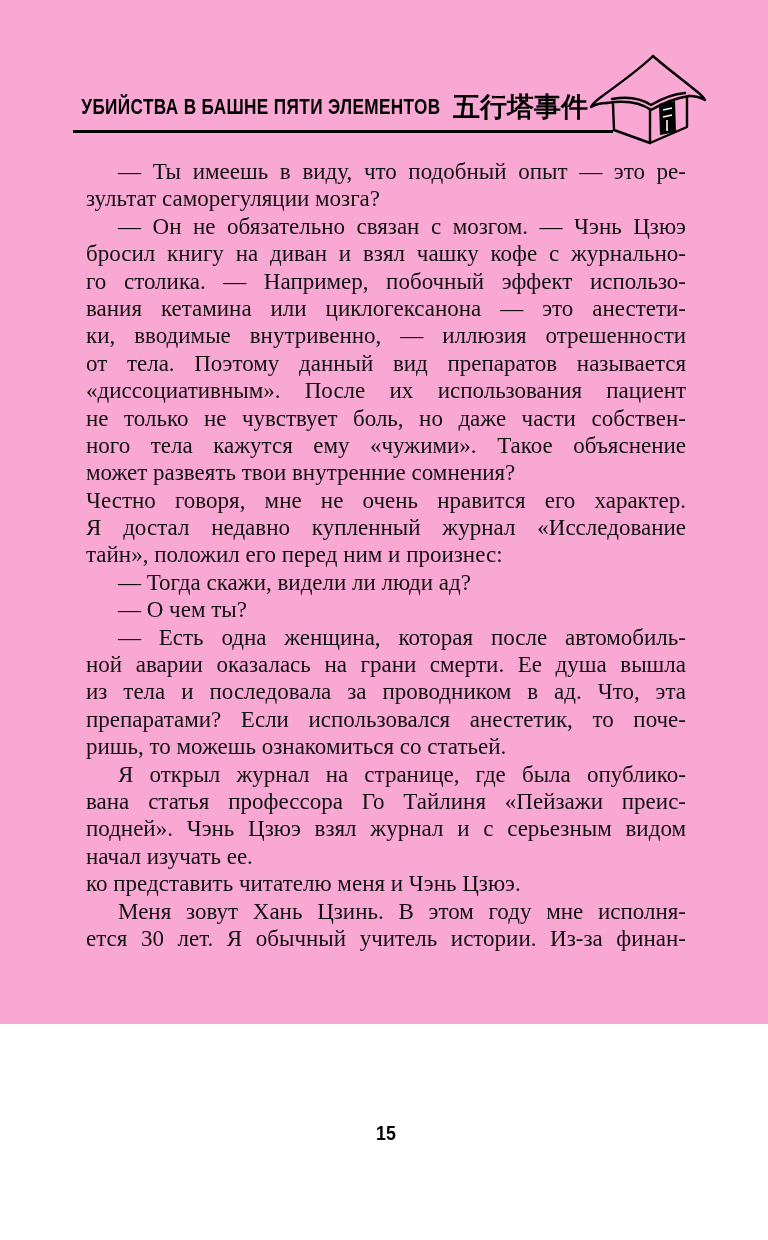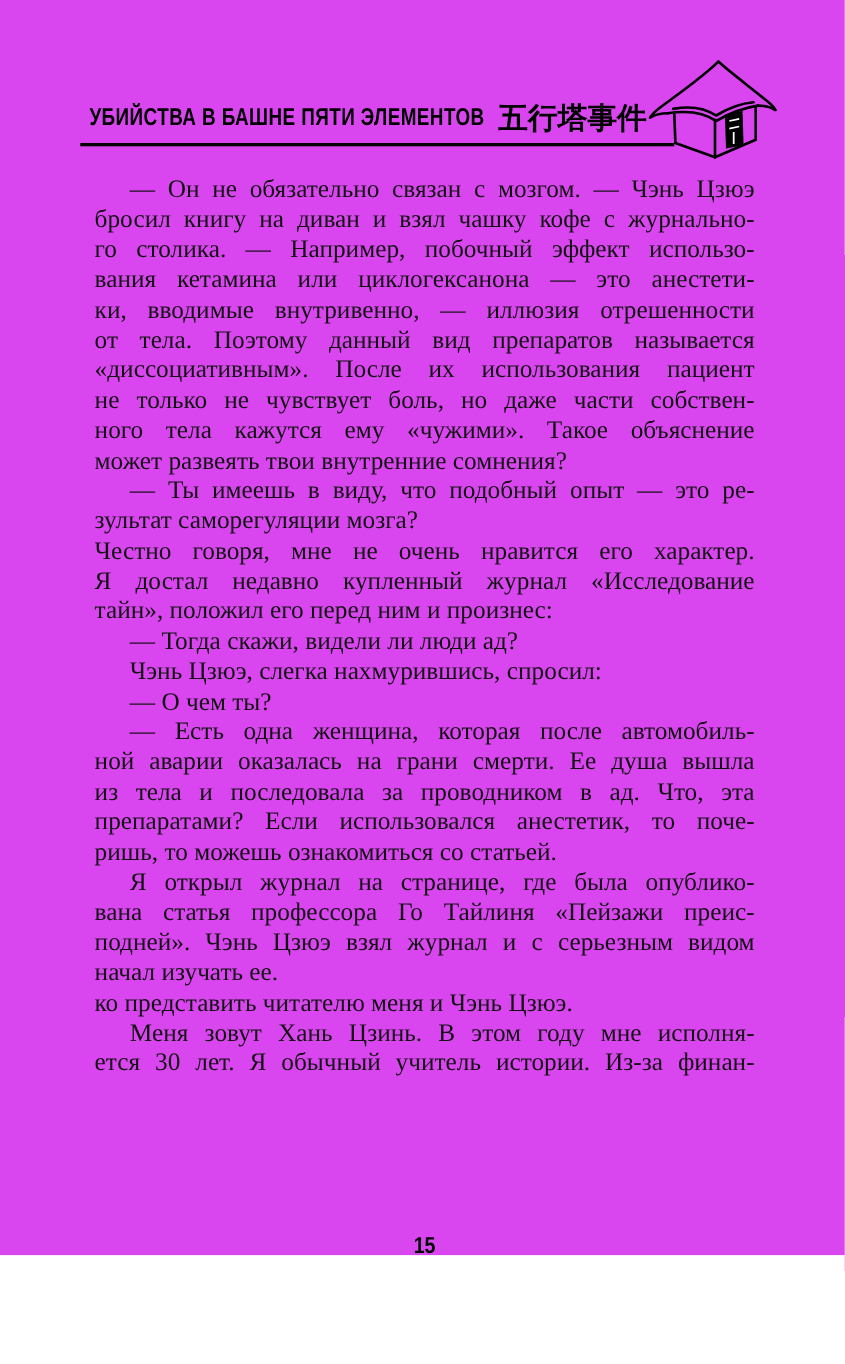--- a/index.html
+++ b/index.html
@@ -2,21 +2,21 @@
 <html><head>
 <meta charset="utf-8">
 <style>
   html, body { margin:0; padding:0; }
   body {
     width:768px; height:1240px;
     background:#ffffff;
     font-family:"Liberation Serif", serif;
     overflow:hidden;
   }
-  .page { position:relative; width:768px; height:1141px; background:#d946ef; }
+  .page { position:relative; width:768px; height:1024px; background:#f9a8d4; }
 
   
   .header-row {
     position:absolute; top:90px; left:0; width:588px; height:34px;
     display:flex; justify-content:flex-end; align-items:center; gap:12px;
     white-space:nowrap;
   }
   .title-ru {
     font-family:"Liberation Sans", sans-serif;
     font-weight:bold; font-size:22px; color:#000;
@@ -83,45 +83,42 @@
       <g stroke="#fff" stroke-width="1.6" fill="none">
         <path d="M74 58 L83 56"></path>
         <path d="M74 65 L83 63"></path>
         <path d="M78 68 L78 79"></path>
       </g>
     </svg>
   </header>
 
   <main class="text-block" id="text-block">
       <div class="para">
+        <div class="line indent j">— Ты имеешь в виду, что подобный опыт — это ре-</div>
+        <div class="line">зультат саморегуляции мозга?</div>
+      </div>
+      <div class="para">
         <div class="line indent j">— Он не обязательно связан с мозгом. — Чэнь Цзюэ</div>
         <div class="line j">бросил книгу на диван и взял чашку кофе с журнально-</div>
         <div class="line j">го столика. — Например, побочный эффект использо-</div>
         <div class="line j">вания кетамина или циклогексанона — это анестети-</div>
         <div class="line j">ки, вводимые внутривенно, — иллюзия отрешенности</div>
         <div class="line j">от тела. Поэтому данный вид препаратов называется</div>
         <div class="line j">«диссоциативным». После их использования пациент</div>
         <div class="line j">не только не чувствует боль, но даже части собствен-</div>
         <div class="line j">ного тела кажутся ему «чужими». Такое объяснение</div>
         <div class="line">может развеять твои внутренние сомнения?</div>
       </div>
       <div class="para">
-        <div class="line indent j">— Ты имеешь в виду, что подобный опыт — это ре-</div>
-        <div class="line">зультат саморегуляции мозга?</div>
-      </div>
-      <div class="para">
         <div class="line j">Честно говоря, мне не очень нравится его характер.</div>
         <div class="line j">Я достал недавно купленный журнал «Исследование</div>
         <div class="line">тайн», положил его перед ним и произнес:</div>
       </div>
       <div class="para">
         <div class="line indent">— Тогда скажи, видели ли люди ад?</div>
-      </div>
-      <div class="para">
-        <div class="line indent">Чэнь Цзюэ, слегка нахмурившись, спросил:</div>
       </div>
       <div class="para">
         <div class="line indent">— О чем ты?</div>
       </div>
       <div class="para">
         <div class="line indent j">— Есть одна женщина, которая после автомобиль-</div>
         <div class="line j">ной аварии оказалась на грани смерти. Ее душа вышла</div>
         <div class="line j">из тела и последовала за проводником в ад. Что, эта</div>
         <div class="line j">препаратами? Если использовался анестетик, то поче-</div>
         <div class="line">ришь, то можешь ознакомиться со статьей.</div>

